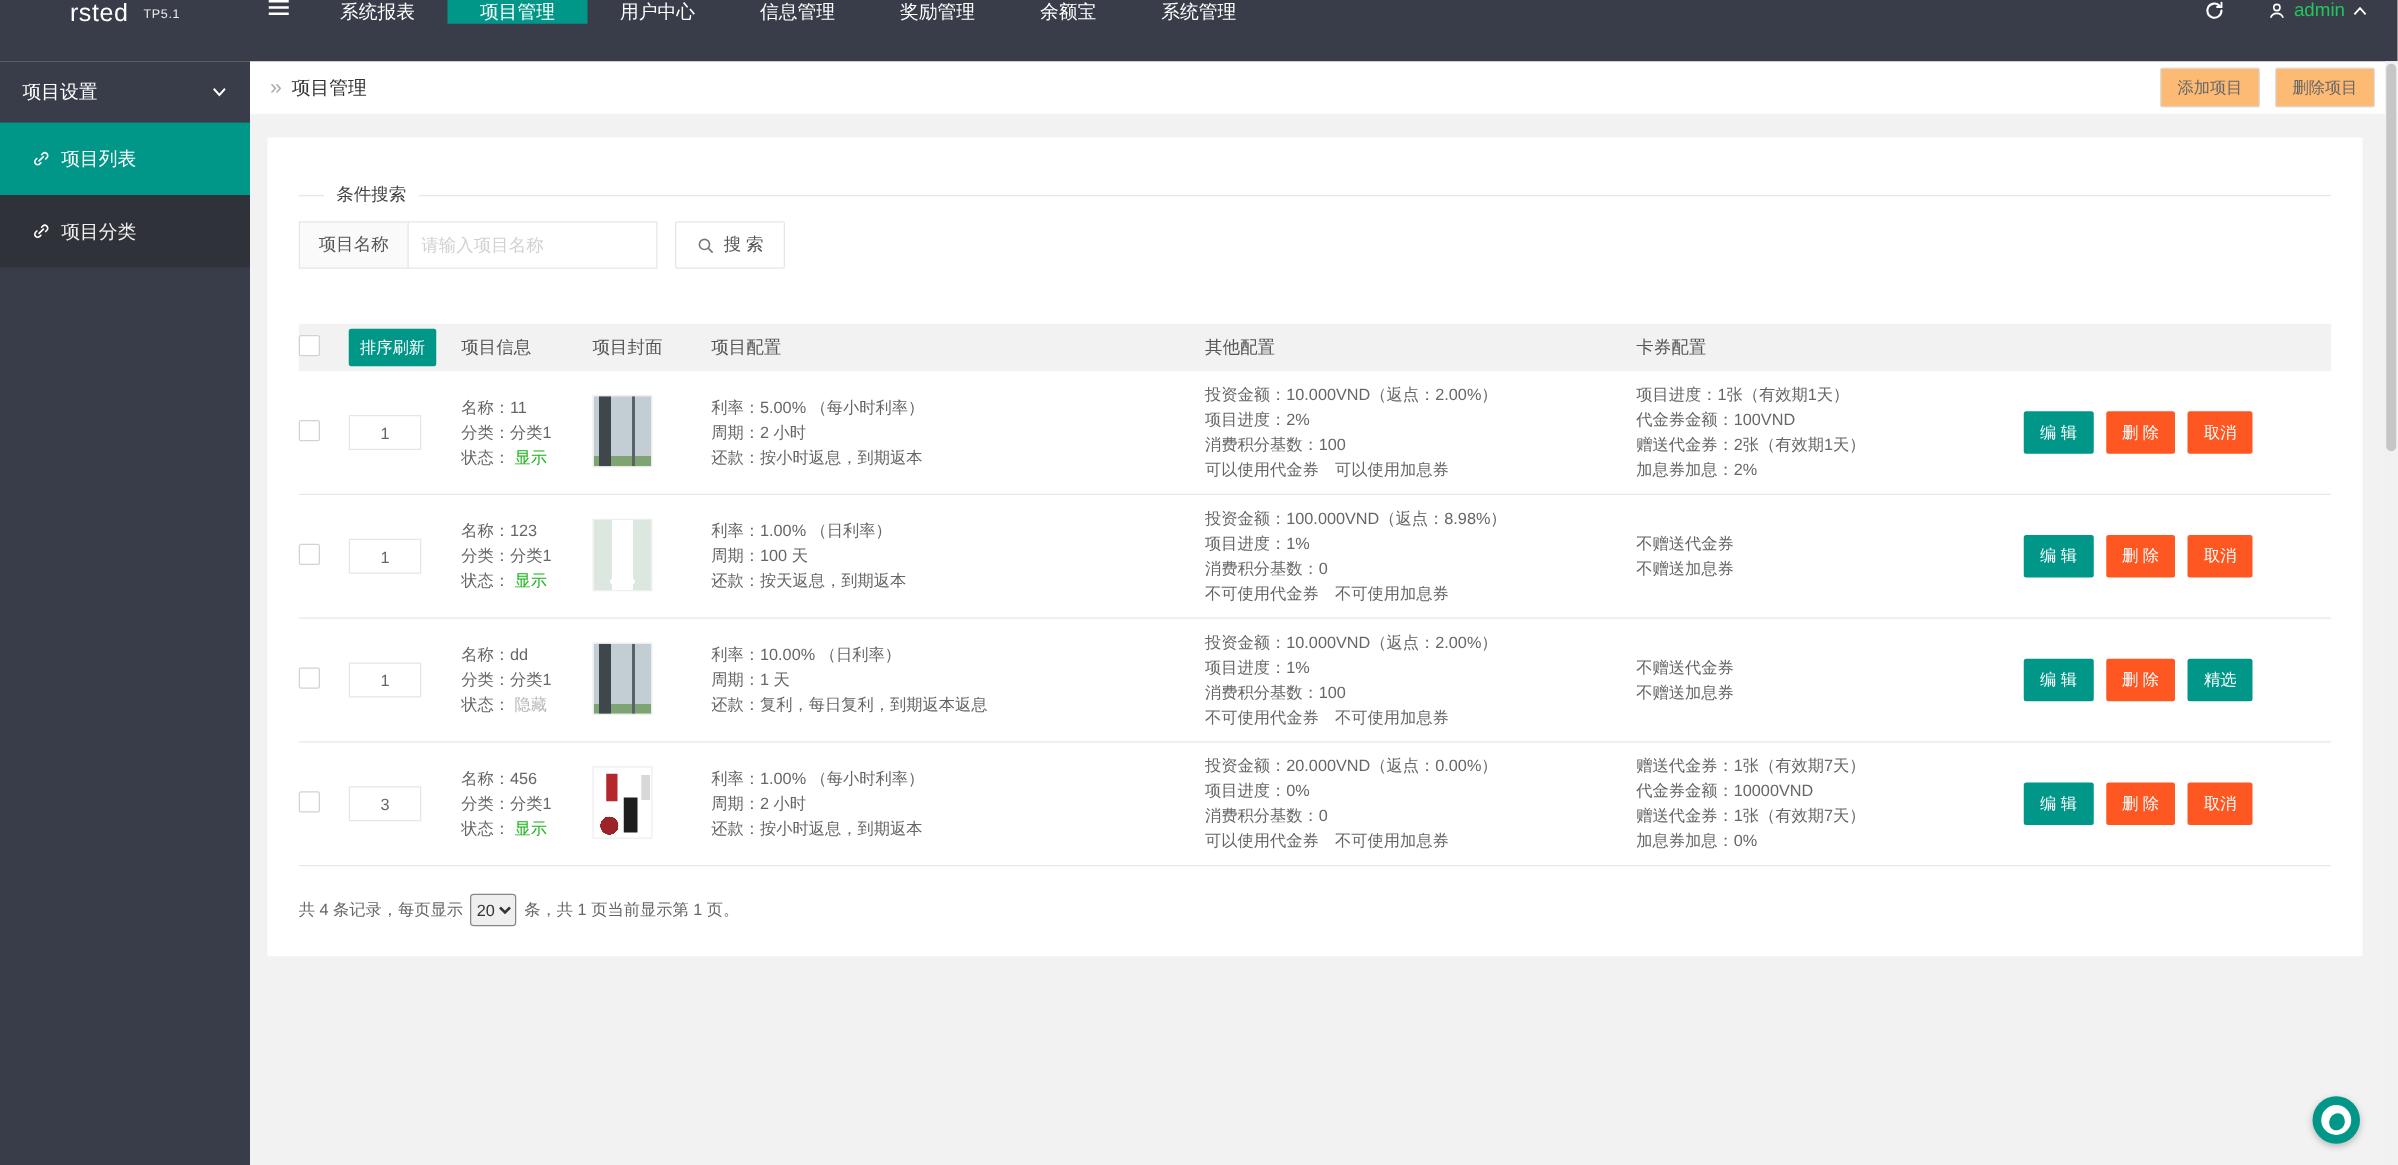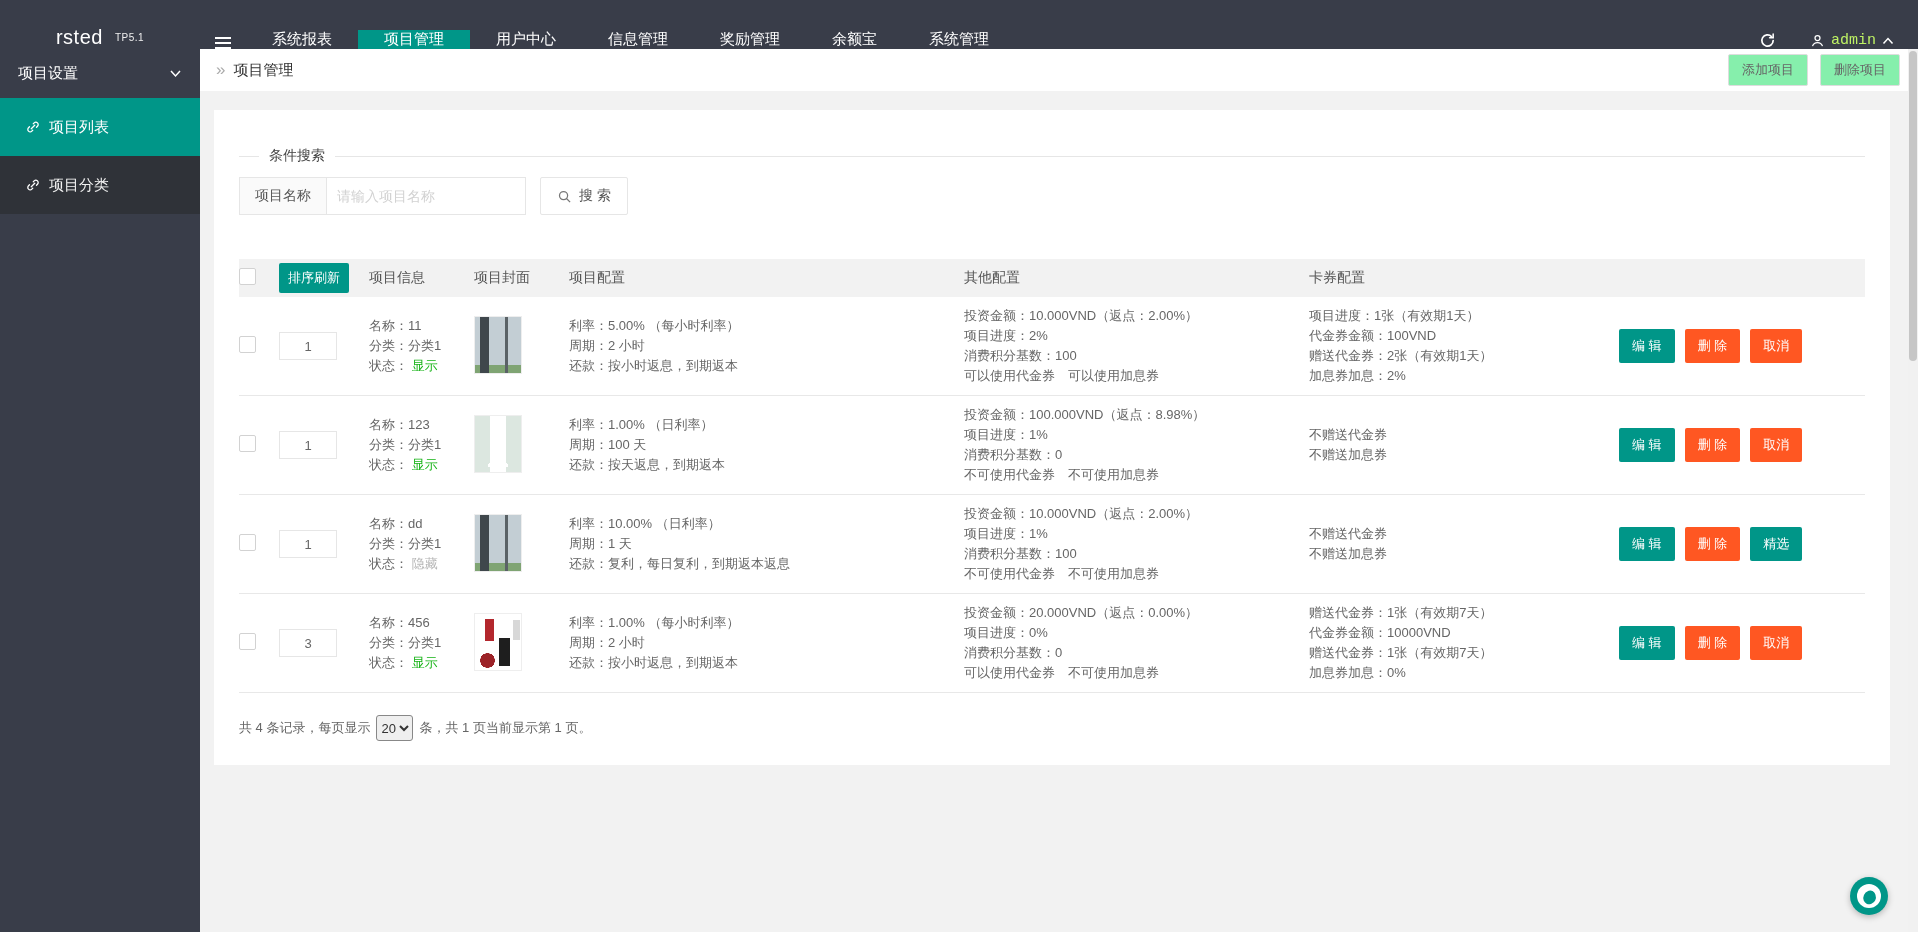--- a/index.html
+++ b/index.html
@@ -1,52 +1,52 @@
 <!DOCTYPE html>
 <html><head>
 <meta charset="utf-8">
 <style>
   * { margin:0; padding:0; box-sizing:border-box; }
   html,body { width:1918px; height:932px; overflow:hidden;
     font-family:"Liberation Sans","DejaVu Sans",sans-serif; background:#f2f2f2; }
 
   
   .navbar { position:absolute; top:0; left:0; width:100%; height:49px;
-    background:#393D49; display:flex; align-items:flex-end; z-index:30; }
+    background:#393D49; display:flex; align-items:flex-start; z-index:30; }
   .logo { width:200px; display:flex; align-items:center; justify-content:center;
     color:#fff; font-size:20px; letter-spacing:.5px; }
   .logo sup { font-size:10px; margin-left:12px; color:#eee; }
   .hamburger { width:46px; display:flex; flex-direction:column; justify-content:center;
     align-items:center; gap:3px; cursor:pointer; }
   .hamburger i { width:16px; height:2px; background:#fff; display:block; }
   .nav-items { display:flex; align-items:stretch; }
   .nav-item { display:flex; align-items:center; padding:0 26px; color:#fff;
     font-size:15px; cursor:pointer; }
   .nav-item.active { background:#009688; }
   .nav-right { margin-left:auto; display:flex; align-items:center; padding-right:24px; gap:34px; }
   .icon-btn { display:flex; align-items:center; color:#fff; cursor:pointer; }
-  .user-chip { display:flex; align-items:center; gap:6px; color:#bef264; font-size:15px; cursor:pointer;font-family:Liberation Mono, monospace; }
+  .user-chip { display:flex; align-items:center; gap:6px; color:#22c55e; font-size:15px; cursor:pointer; }
 
   
   .sidebar { position:absolute; top:49px; left:0; bottom:0; width:200px; background:#393D49; z-index:20; }
   .side-group { height:49px; display:flex; align-items:center; padding:0 18px;
     color:#fff; font-size:15px; cursor:pointer;text-align:center; }
   .side-group svg { margin-left:auto; }
   .side-children { background:#2F3238; }
   .side-item { height:58px; display:flex; align-items:center; gap:9px; padding:0 18px 0 26px;
     color:#f2f2f2; font-size:15px; cursor:pointer; }
   .side-item.active { background:#009688; color:#fff; }
 
   
   .crumb-bar { position:absolute; top:49px; left:200px; right:0; height:42px; background:#fff;
     display:flex; align-items:center; padding:0 18px 0 16px; z-index:10; }
   .crumb-sep { color:#aaa; font-size:17px; margin-right:8px; }
   .crumb-title { color:#333; font-size:15px; }
   .crumb-actions { margin-left:auto; display:flex; gap:12px; }
-  .ghost-btn { background:#86efac; border:1px solid #ddd; border-radius:2px; color:#666;
+  .ghost-btn { background:#fdba74; border:1px solid #ddd; border-radius:2px; color:#666;
     font-size:13px; padding:6px 13px; cursor:pointer; font-family:inherit; }
 
   
   .main { position:absolute; top:91px; left:200px; right:10px; bottom:0; background:#f2f2f2; }
   .panel { margin:19px 18px 0 14px; background:#fff; padding:25px 25px 24px 25px; }
 
   fieldset.search-field { border:none; border-top:1px solid #e6e6e6; margin-top:12px; padding:0 0 6px 0; }
   fieldset.search-field legend { margin-left:20px; padding:0 10px; font-size:14px; color:#444; }
   .search-row { display:flex; align-items:center; margin:12px 0 10px 0; }
   .addon-label { height:38px; display:flex; align-items:center; padding:0 15px; background:#fafafa;

